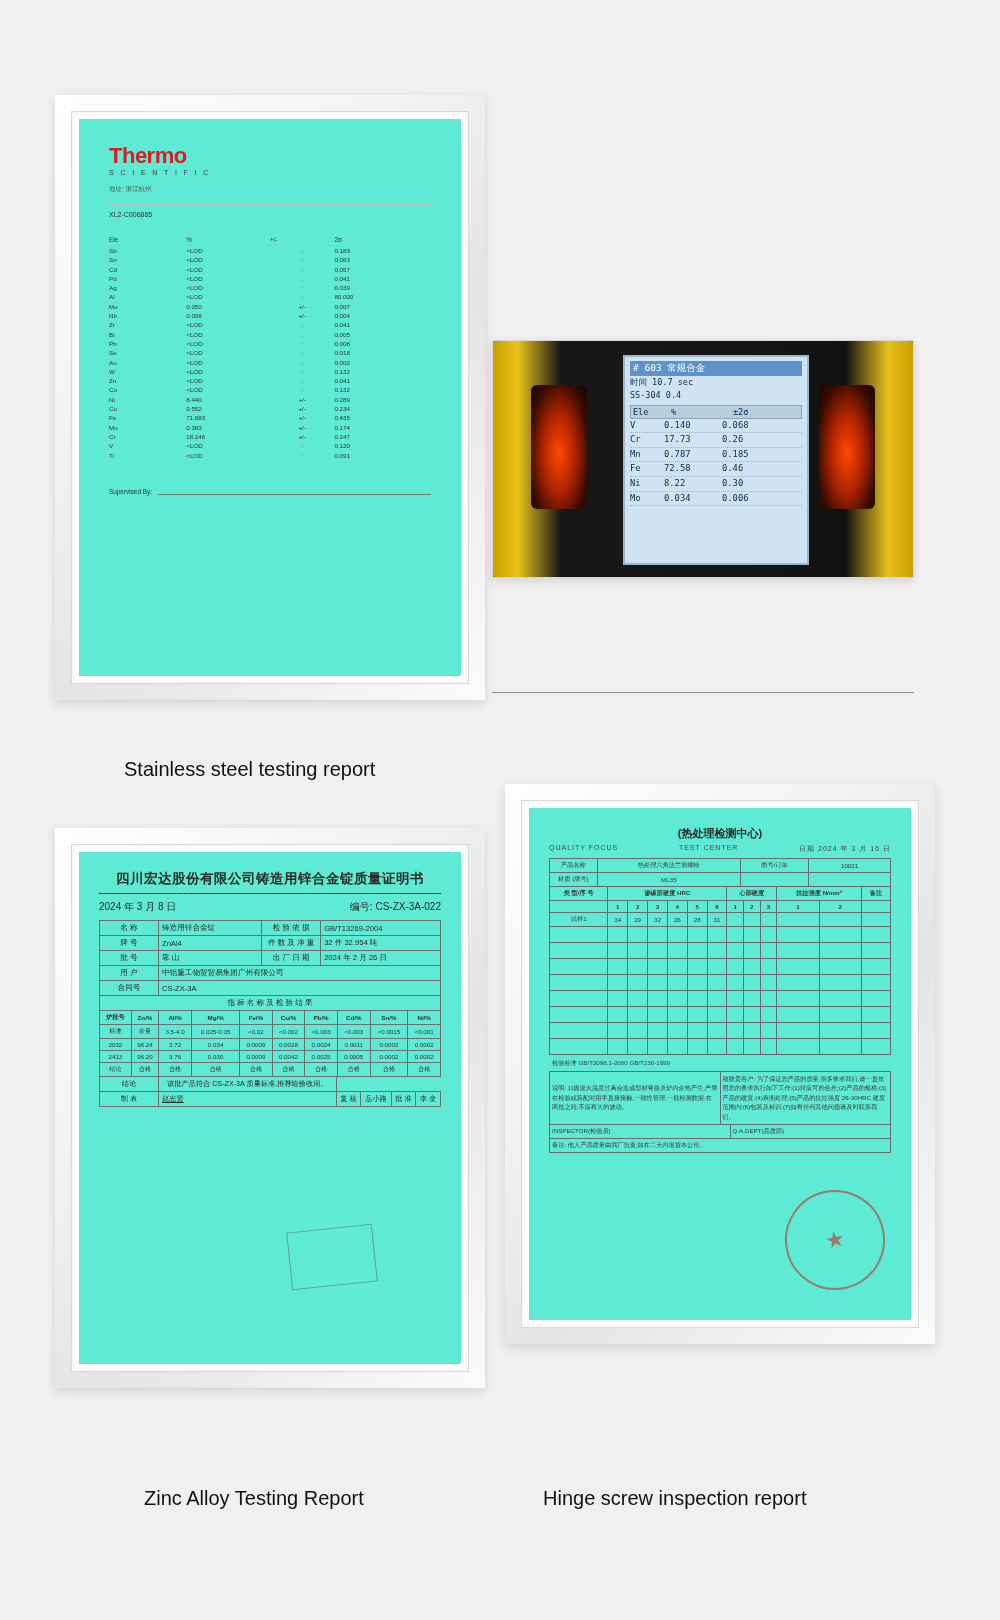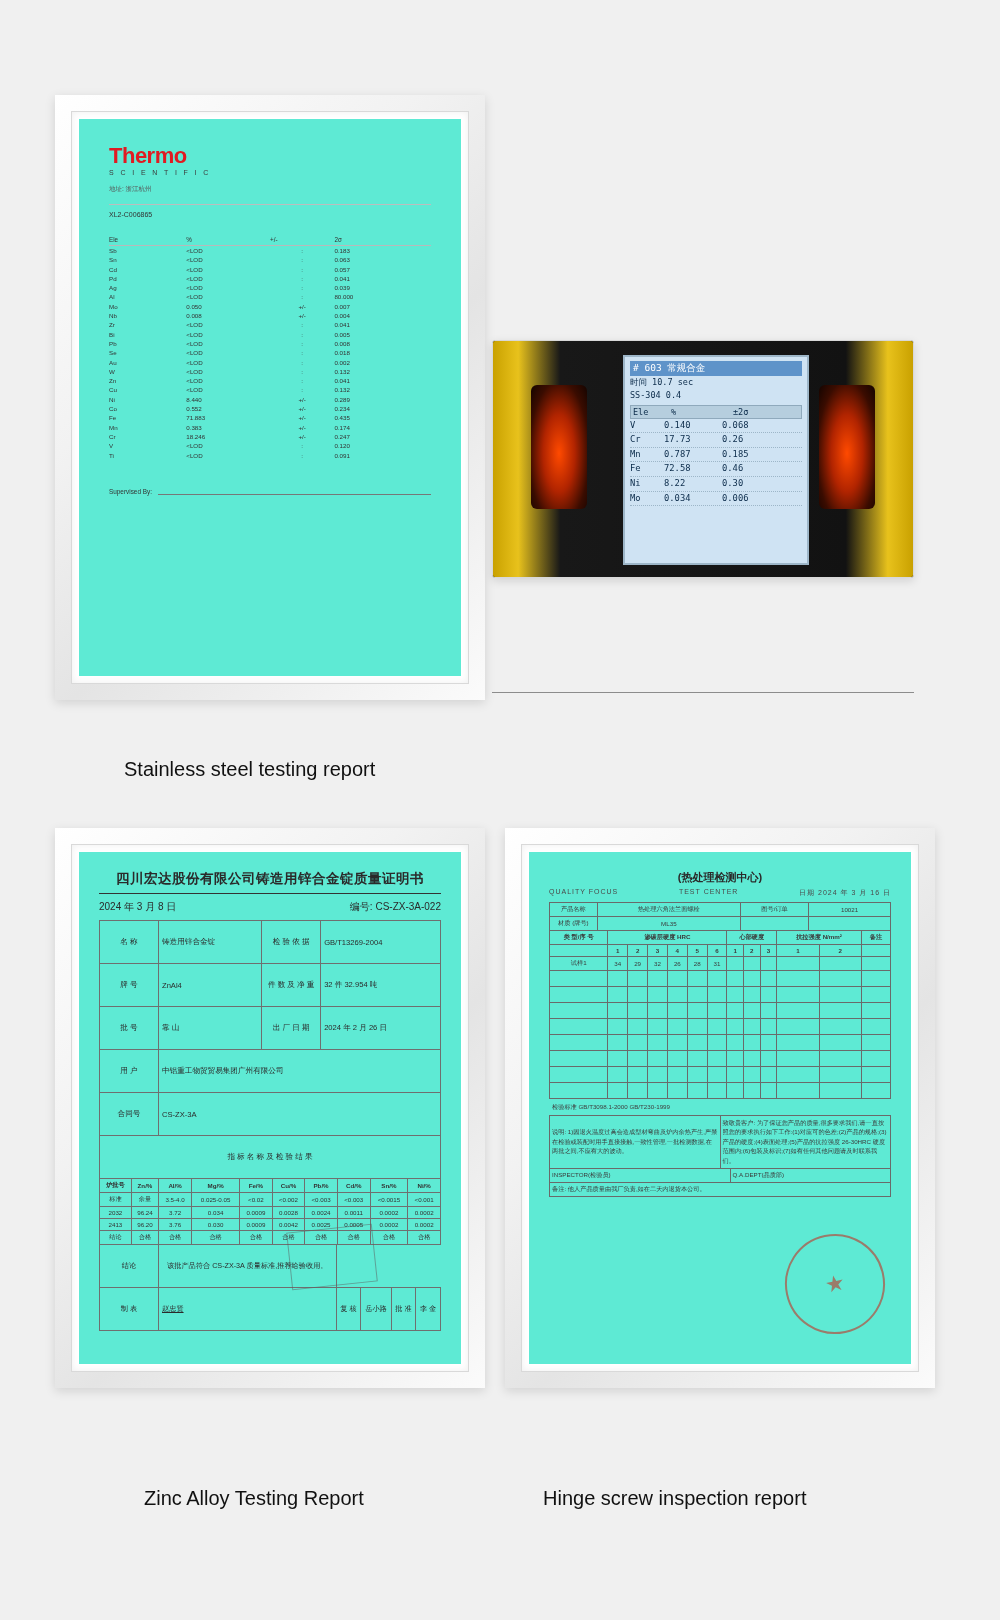--- a/index.html
+++ b/index.html
@@ -150,34 +150,34 @@
   #cap-2{left:144px;top:1487px;}
   #cap-3{left:543px;top:1487px;}
 
   
   #frame-zinc{left:55px;top:828px;width:430px;height:560px;}
   .cn-paper{padding:18px 20px;font-size:8px;color:#2a2a2a;}
   .cn-title{text-align:center;font-weight:bold;font-size:13.5px;letter-spacing:.5px;}
   .cn-underline{border:0;border-top:1.5px solid #333;margin:5px 0 6px 0;}
   .cn-row2{display:flex;justify-content:space-between;font-size:10px;margin-bottom:6px;}
   .cn-grid{width:100%;border-collapse:collapse;}
-  .cn-grid td,.cn-grid th{border:1px solid #6f6f6f;font-size:7.6px;padding:16px 3px;color:#2b2b2b;}
+  .cn-grid td,.cn-grid th{border:1px solid #6f6f6f;font-size:7.6px;padding:2px 3px;color:#2b2b2b;}
   .lbl{width:52px;text-align:center;}
   .cn-sec{text-align:center;font-size:9px;padding:3px 0;}
   .cn-mini{width:100%;border-collapse:collapse;margin-top:0;}
   .cn-mini td,.cn-mini th{border:1px solid #6f6f6f;font-size:6.2px;padding:2px 1px;text-align:center;color:#333;}
   .cn-foot td{font-size:7.2px;}
   .stampbox{
     position:absolute;right:86px;bottom:78px;width:84px;height:56px;
     border:1.5px solid #5c5c5c;transform:rotate(-6deg);opacity:.5;
   }
   .sign{font-family:"Liberation Serif",serif;color:#b32b1e;font-size:13px;}
 
   
-  #frame-heat{left:505px;top:828px;width:430px;height:560px;}
+  #frame-heat{left:505px;top:784px;width:430px;height:560px;}
   .ht-title{text-align:center;font-weight:bold;font-size:11px;margin-bottom:3px;}
   .ht-head{display:flex;justify-content:space-between;font-size:7px;color:#4a4a4a;letter-spacing:1px;margin-bottom:4px;}
   .ht-grid{width:100%;border-collapse:collapse;}
   .ht-grid td,.ht-grid th{border:1px solid #6a6a6a;font-size:6.2px;padding:2px;color:#3a3a3a;text-align:center;}
   .ht-blank td{height:11px;}
   .ht-note{font-size:6.2px;line-height:1.55;color:#3e3e3e;padding:3px;}
   .ht-stamp{
     position:absolute;right:26px;bottom:30px;width:96px;height:96px;border-radius:50%;
     border:2.5px solid #c0392b;opacity:.62;
     display:flex;align-items:center;justify-content:center;

